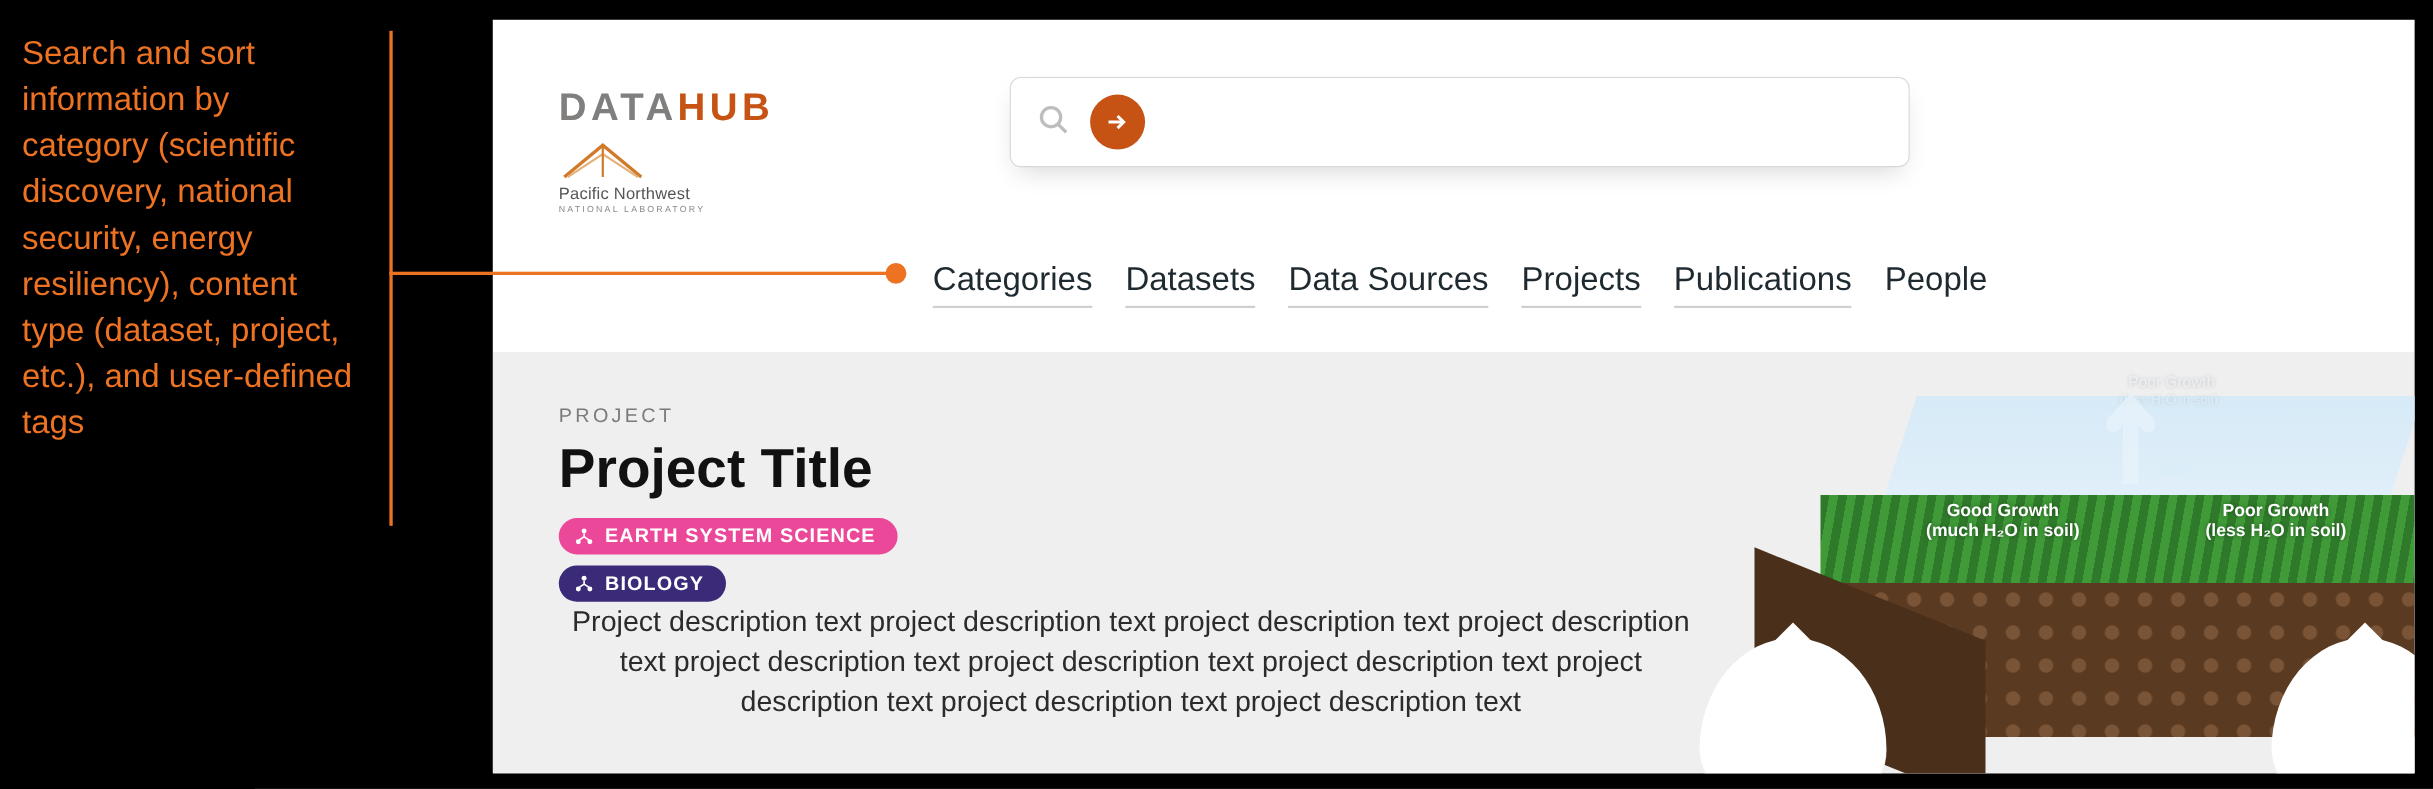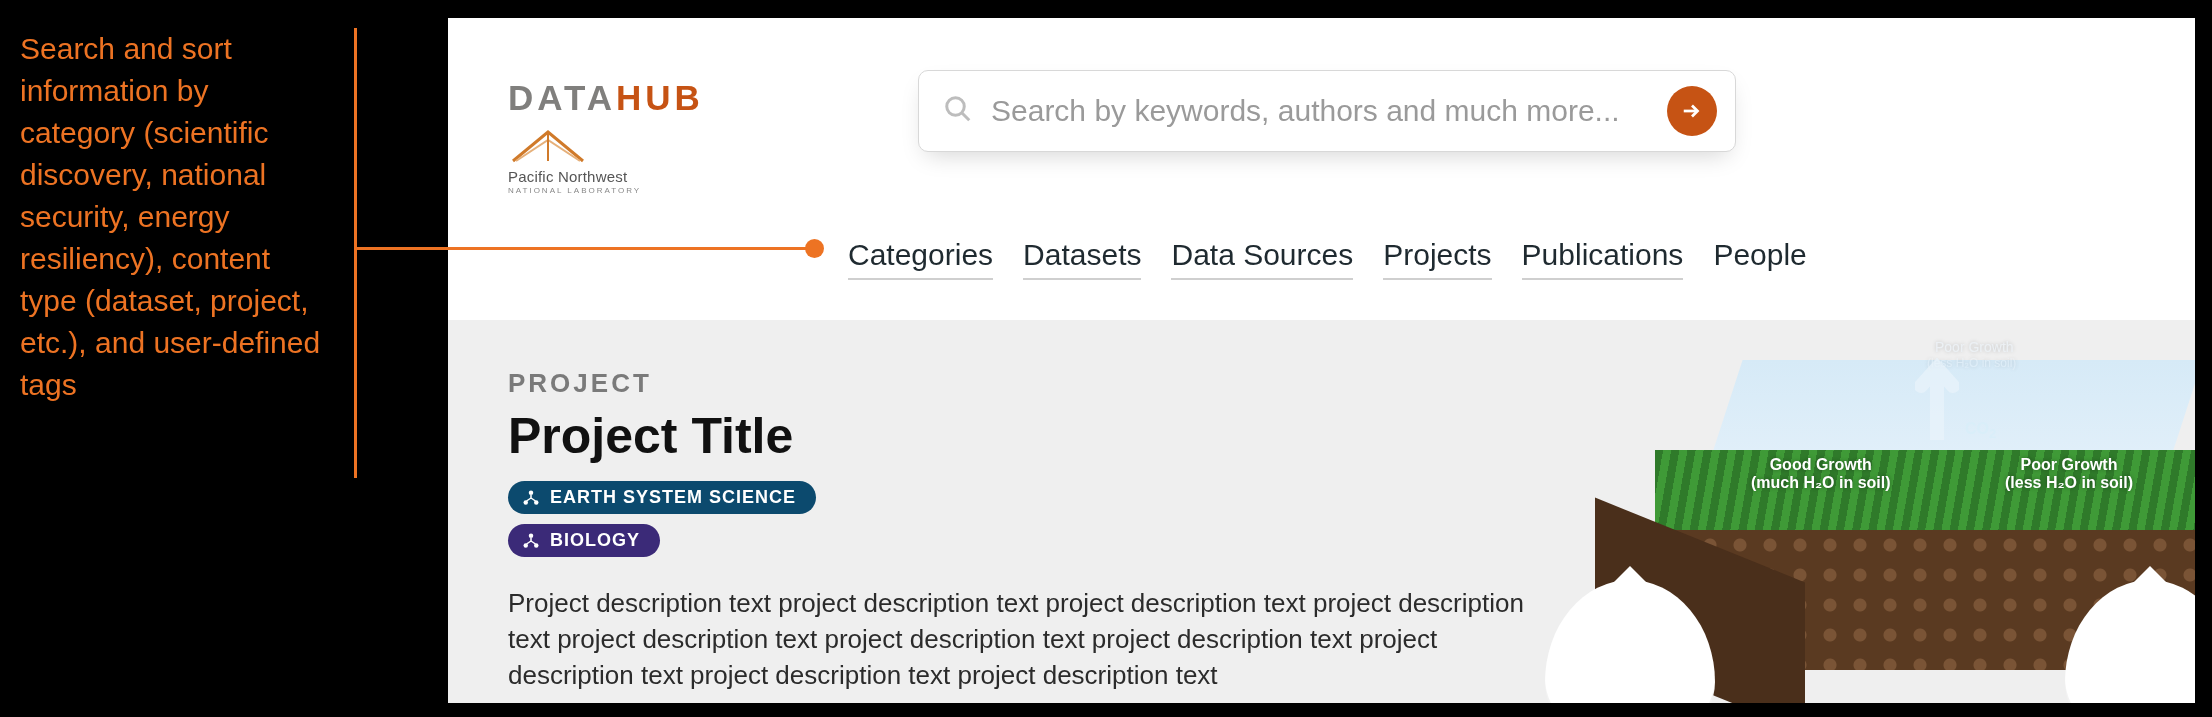--- a/index.html
+++ b/index.html
@@ -118,40 +118,40 @@
   .navtabs .tab.last { border-bottom: none; }
 
   
   .content {
     position: relative;
     background: #efefef;
     height: 420px;
     padding: 48px 60px 0 60px;
   }
   .eyebrow {
-    color:#7a7a7a; letter-spacing:3px; font-size:26px; font-weight:700;
+    color:#7a7a7a; letter-spacing:3px; font-size:18px; font-weight:400;
   }
   .ptitle {
     font-size: 50px; font-weight: 800; color:#111; margin-top: 8px;
   }
   .tags { display:flex; gap:10px; margin-top: 16px; flex-direction: column; align-items:flex-start; }
   .tag {
     display:inline-flex; align-items:center; gap:10px;
     color:#fff; font-size:18px; font-weight:600; letter-spacing:1px;
     padding: 6px 20px 6px 14px;
     border-radius: 999px;
   }
   .tag .tagicon { width:18px; height:18px; display:inline-block; }
-  .tag.black { background:#0c4a6e;text-align:right; }
+  .tag.black { background:#ec4899;text-align:right; }
   .tag.purple { background:#3b2a78; }
   .pdesc {
-    margin-top: 28px;
     font-size: 26px; line-height: 36px;
     color:#2b2b2b;
     max-width: 1040px;
+    text-align: center;
   }
 
   
   .illus {
     position:absolute; right: -40px; top: 0;
     width: 700px; height: 420px;
     pointer-events: none;
   }
   .sky { position:absolute; left:180px; top:40px; width:460px; height:170px; background: linear-gradient(#d6eaf7,#e9f3fb); transform: skewX(-18deg); }
   .grass { position:absolute; left:120px; top:130px; width:560px; height:90px; background: repeating-linear-gradient(100deg,#2f7a2a 0 8px,#3f9a37 8px 16px); }
@@ -198,21 +198,20 @@
         <div class="logo-sub2">NATIONAL LABORATORY</div>
       </div>
 
       <div class="searchbar">
         <span class="search-icon">
           <svg width="30" height="30" viewBox="0 0 24 24" fill="none" stroke="currentColor" stroke-width="2.4">
             <circle cx="10" cy="10" r="7"></circle>
               <line x1="15.2" y1="15.2" x2="21" y2="21"></line>
           </svg>
         </span>
-        <input class="search-input" type="text" placeholder="Search by keywords, authors and much more..." style="">
         <button class="search-go">
           <svg width="22" height="22" viewBox="0 0 24 24" fill="none" stroke="#fff" stroke-width="3">
             <line x1="3" y1="12" x2="17" y2="12"></line>
             <polyline points="12 6 18 12 12 18"></polyline>
           </svg>
         </button>
       </div>
 
       <nav class="navtabs">
         <span class="tab">Categories</span>

